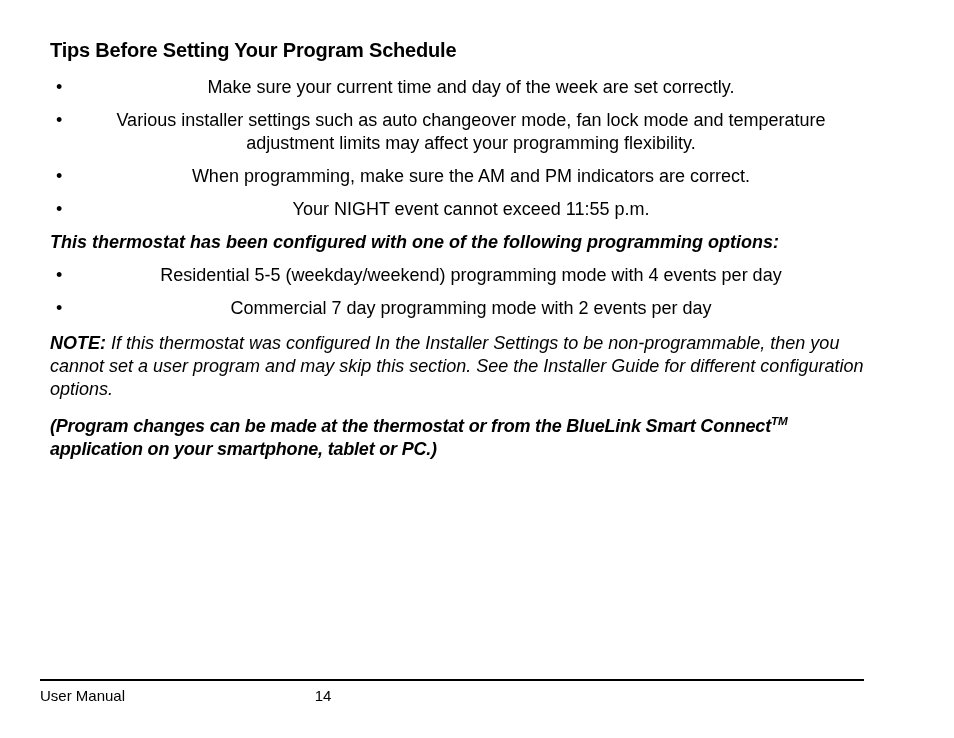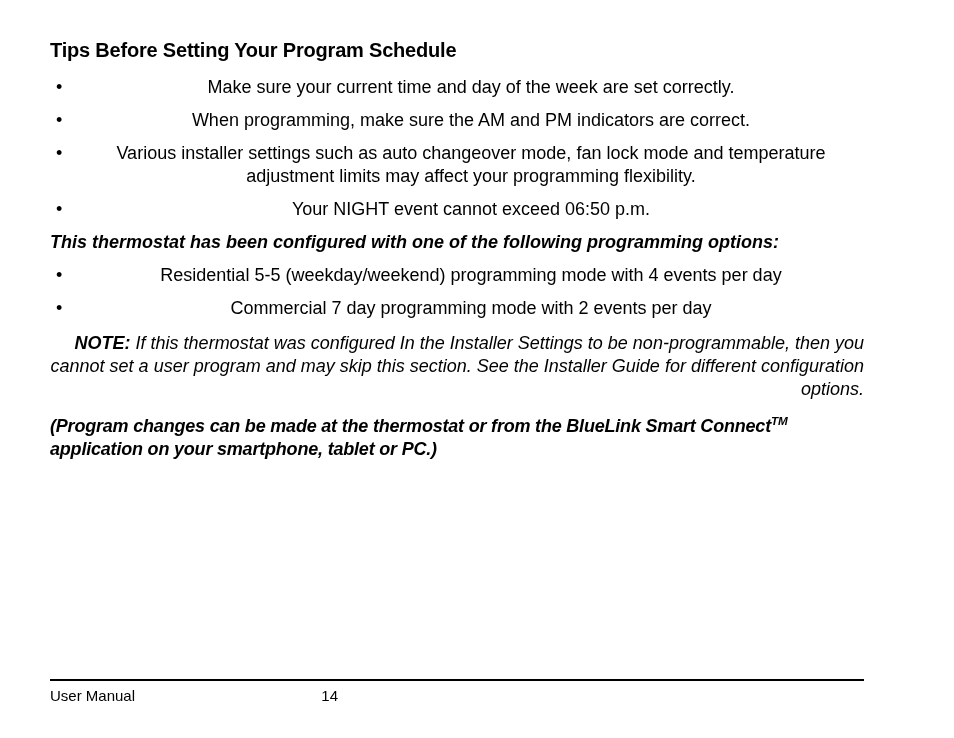--- a/index.html
+++ b/index.html
@@ -47,42 +47,41 @@
     content: "•";
     position: absolute;
     left: 6px;
     top: 0;
     font-size: 18px;
     line-height: 1.28;
   }
   .note {
     font-style: italic;
     margin: 12px 0 12px 0;
-    text-align: right;
   }
   .note .label {
     font-weight: 700;
     font-style: italic;
   }
   .callout {
     font-weight: 700;
     font-style: italic;
     font-size: 18px;
     line-height: 1.3;
     margin: 0;
     letter-spacing: -0.2px;
   }
   .tm {
     font-size: 0.65em;
     vertical-align: super;
     font-style: italic;
   }
   .footer {
     position: absolute;
-    left: 50px;
+    left: 40px;
     right: 50px;
     bottom: 34px;
   }
   .rule {
     border-top: 2px solid #000;
     margin-bottom: 6px;
   }
   .footer-row {
     display: flex;
     font-size: 15px;
@@ -101,23 +100,23 @@
 </head>
 <body>
 
 <div class="page">
   <div class="content">
 
     <h2 class="heading">Tips Before Setting Your Program Schedule</h2>
 
     <ul class="bullets">
       <li>Make sure your current time and day of the week are set correctly.</li>
+      <li>Various installer settings such as auto changeover mode, fan lock mode and temperature adjustment limits may affect your programming flexibility.</li>
       <li>When programming, make sure the AM and PM indicators are correct.</li>
-      <li>Various installer settings such as auto changeover mode, fan lock mode and temperature adjustment limits may affect your programming flexibility.</li>
-      <li>Your NIGHT event cannot exceed 06:50 p.m.</li>
+      <li>Your NIGHT event cannot exceed 11:55 p.m.</li>
     </ul>
 
     <p class="subheading">This thermostat has been configured with one of the following programming options:</p>
 
     <ul class="bullets">
       <li>Residential 5-5 (weekday/weekend) programming mode with 4 events per day</li>
       <li>Commercial 7 day programming mode with 2 events per day</li>
     </ul>
 
     <p class="note">

